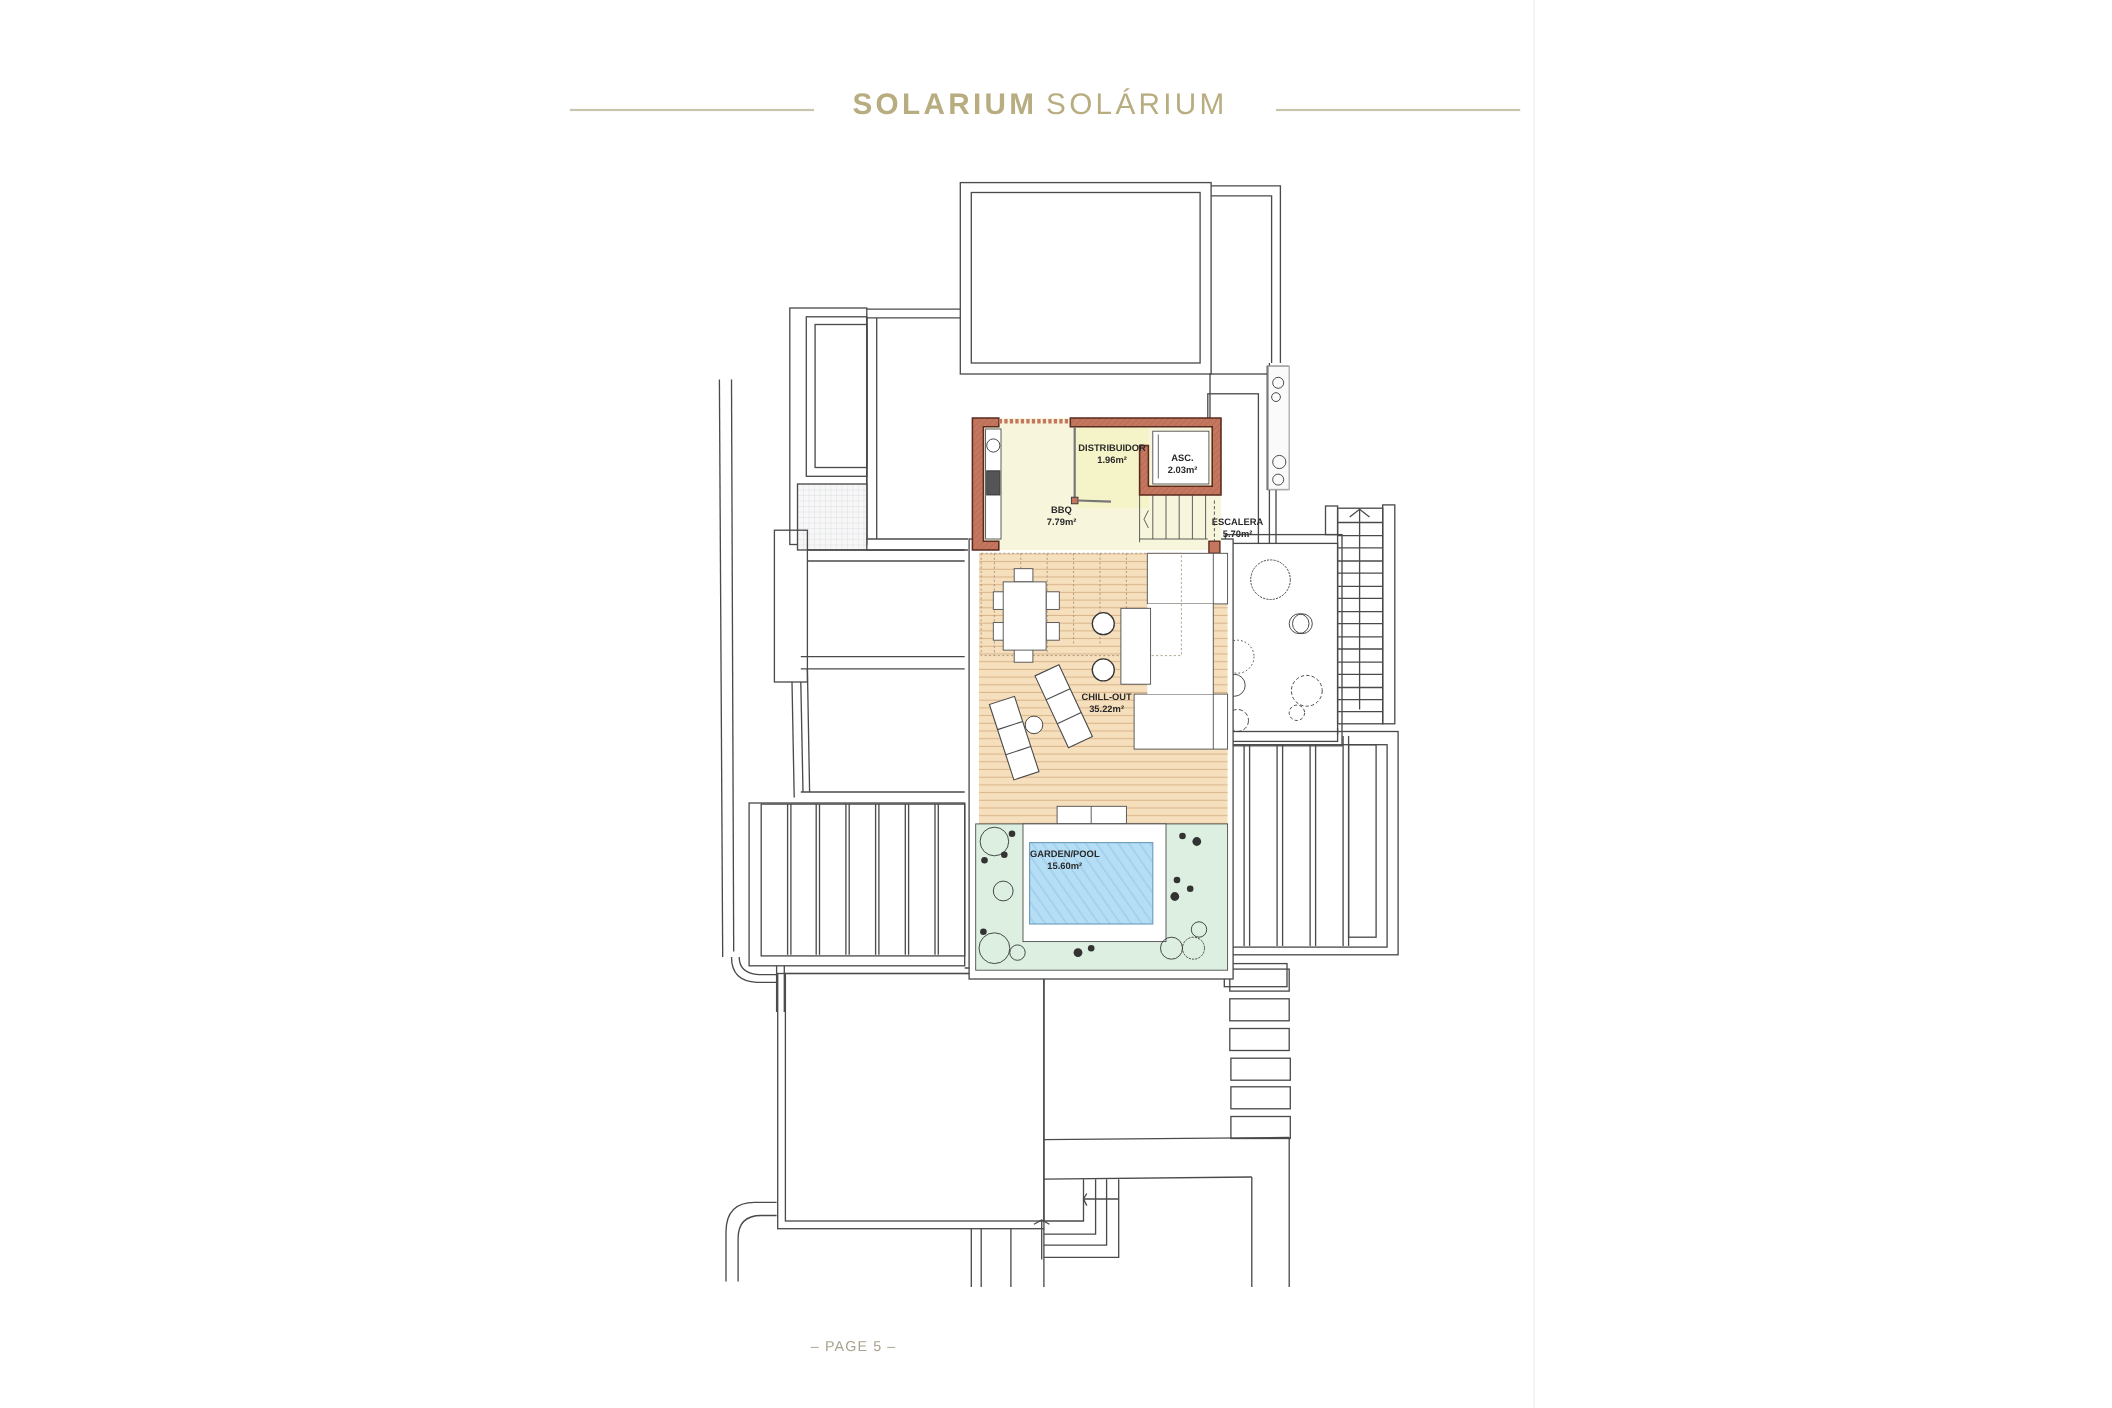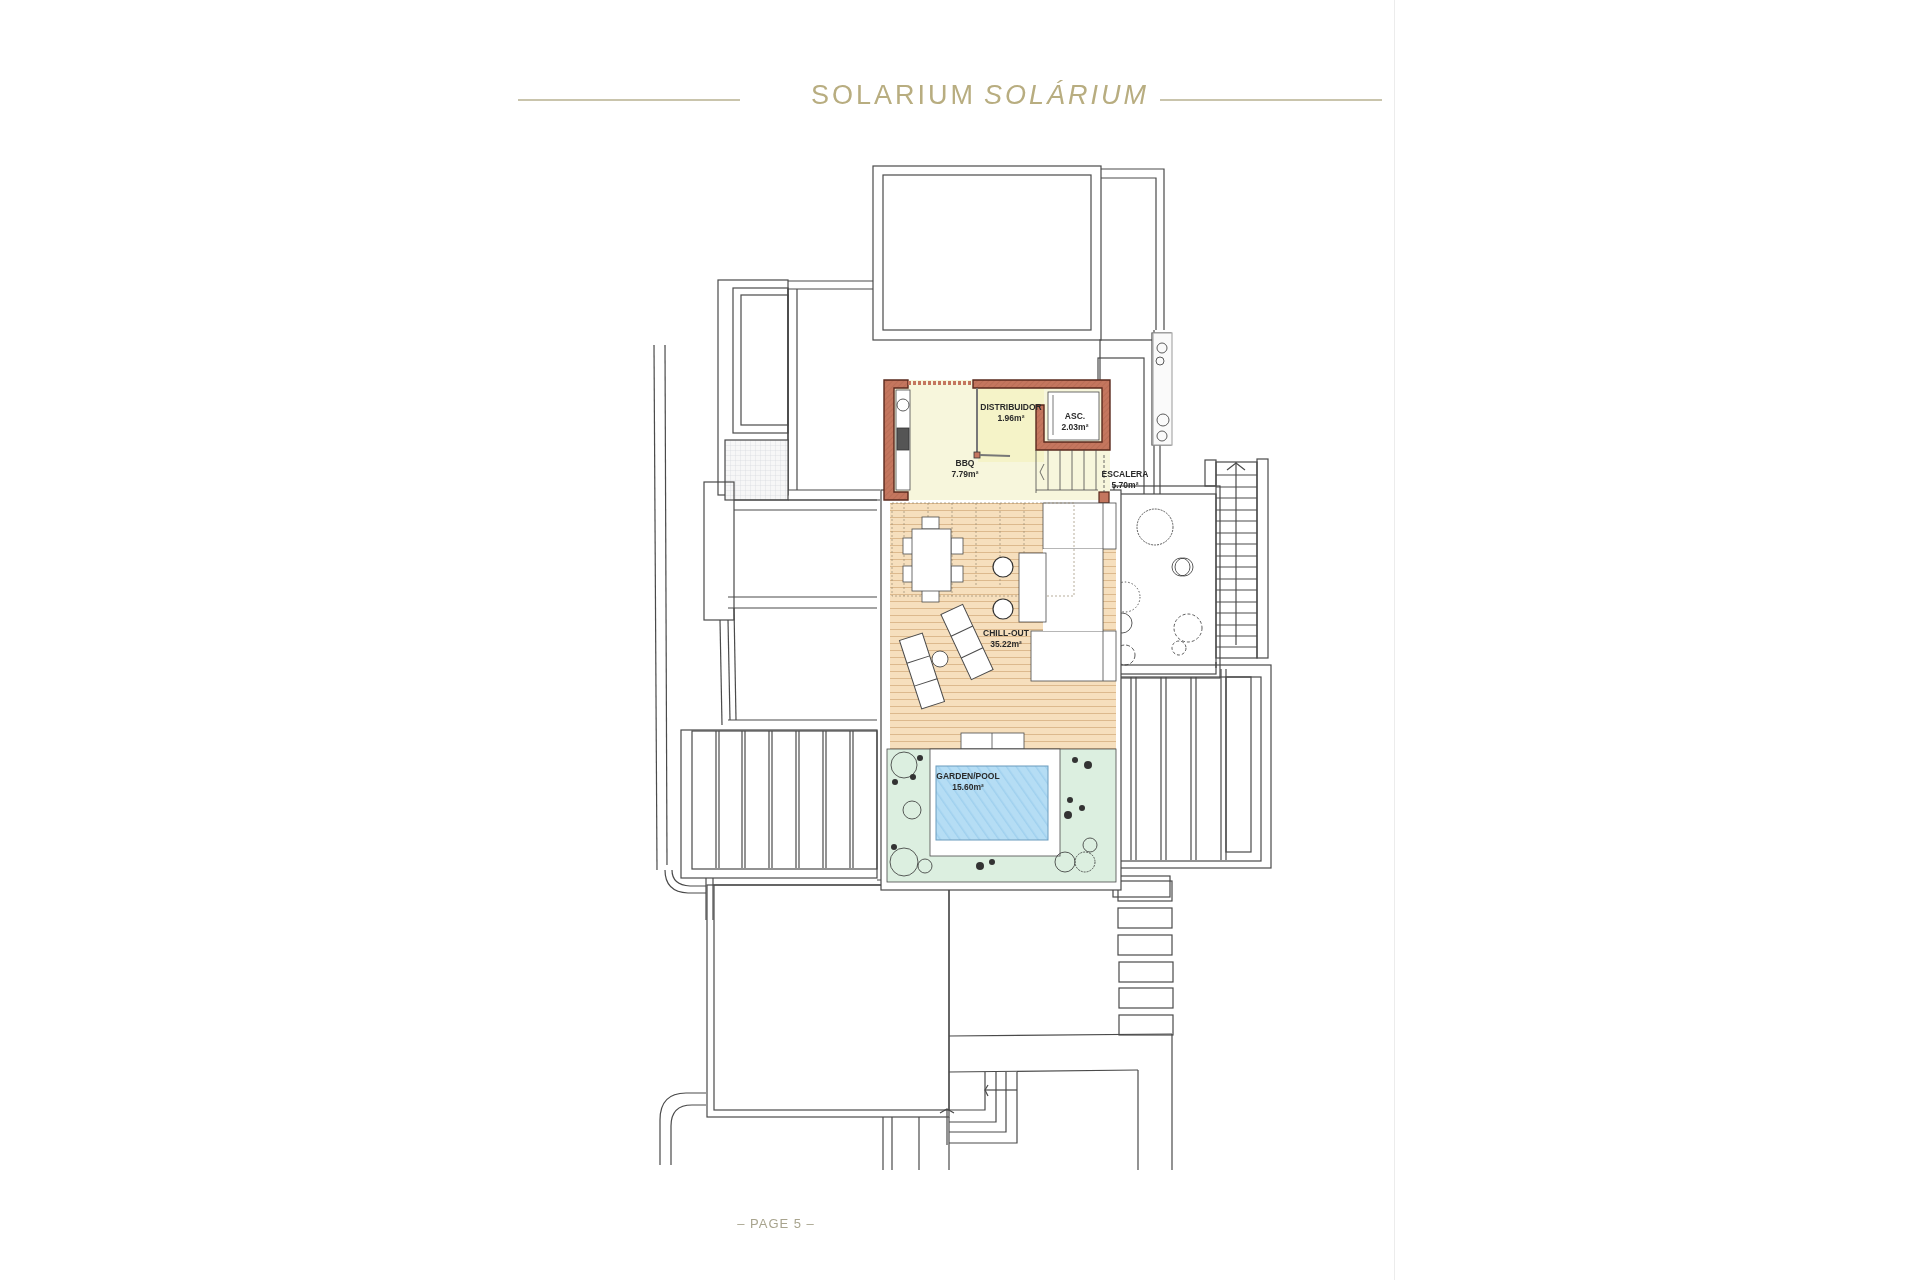--- a/index.html
+++ b/index.html
@@ -3,22 +3,22 @@
 <meta charset="utf-8">
 <style>
   html, body { margin: 0; padding: 0; background: #ffffff; }
   body { width: 1920px; height: 1280px; position: relative; overflow: hidden; font-family: "Liberation Sans", sans-serif; }
   .page-edge-right { position: absolute; left: 1394px; top: 0; width: 1px; height: 1280px; background: #ececec; }
   .title-row { position: absolute; left: 0; top: 78px; width: 1920px; height: 44px; }
   .title-rule { position: absolute; top: 21px; height: 2px; background: #c9c4ac; }
   .title-rule.left { left: 518px; width: 222px; }
   .title-rule.right { left: 1160px; width: 222px; }
   .title-text { position: absolute; left: 775px; top: 2px; font-size: 27px; letter-spacing: 3px; color: #b8ad80; white-space: nowrap; }
-  .title-text .bold { font-weight: normal; margin-left: 36px; }
-  .title-text .italic { font-style: italic; font-weight: normal; margin-left: 8px; }
+  .title-text .bold { font-weight: bold; }
+  .title-text .italic { font-weight: normal; margin-left: 8px; }
   .plan { position: absolute; left: 0; top: 0; width: 1920px; height: 1280px; }
   .room-label { font-family: "Liberation Sans", sans-serif; font-size: 8.5px; font-weight: bold; fill: #2a2a2a; text-anchor: middle; }
   .page-number { position: absolute; left: 0; width: 1552px; top: 1216px; text-align: center; font-size: 13px; color: #a8a48e; letter-spacing: 1px; }
 </style>
 </head>
 <body>
 
 <div class="page-edge-right"></div>
 
 <div class="title-row">

